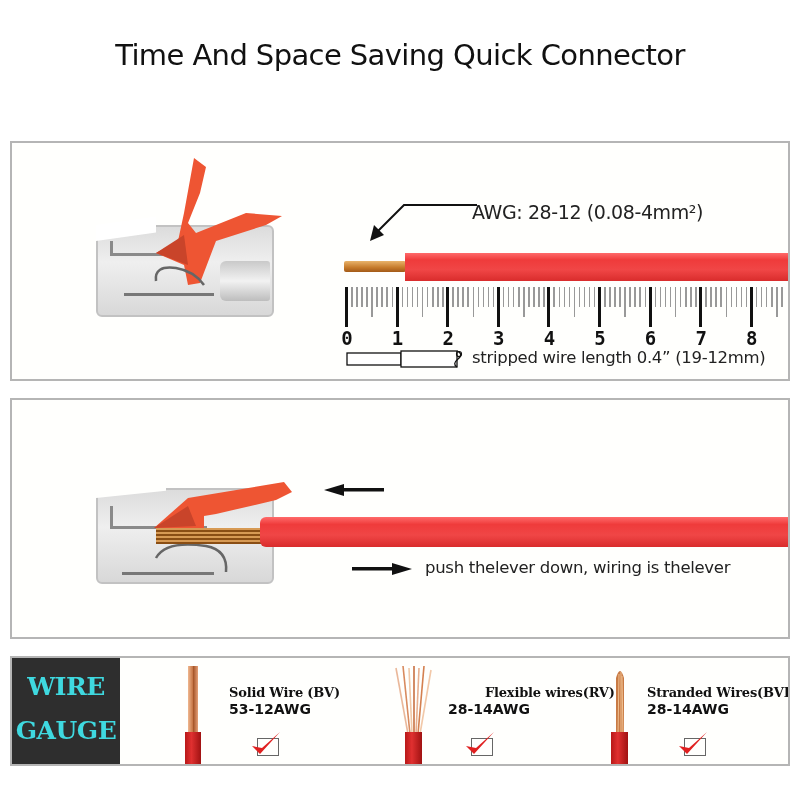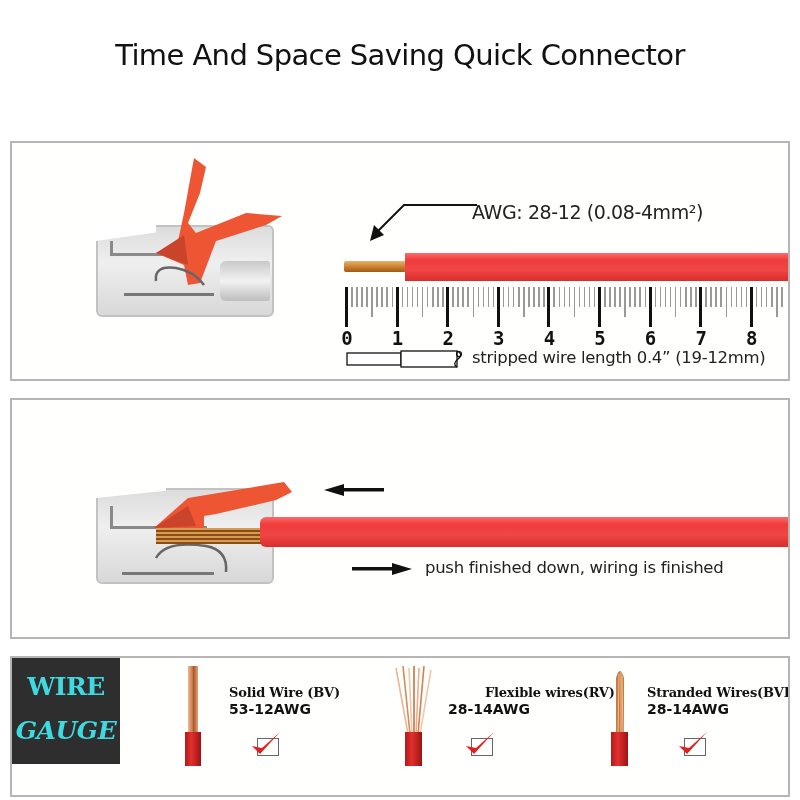--- a/index.html
+++ b/index.html
@@ -1,21 +1,21 @@
 <!DOCTYPE html>
 <html><head>
 <meta charset="utf-8">
 <style>
   html, body { margin:0; padding:0; background:#ffffff; }
   body { width:800px; height:800px; position:relative; overflow:hidden; font-family:"Liberation Sans", sans-serif; color:#1a1a1a; }
   .title { position:absolute; left:0; top:38px; width:800px; text-align:center; font-size:29px; font-family:"DejaVu Sans", sans-serif; font-weight:400; letter-spacing:-0.6px; color:#111; }
   .panel { position:absolute; left:10px; width:780px; border:2px solid #b5b5b5; background:#fffffd; box-sizing:border-box; overflow:hidden; }
   .p1 { top:141px; height:240px; }
   .p2 { top:398px; height:241px; }
-  .p3 { top:656px; height:141px; }
+  .p3 { top:656px; height:110px; }
 
   
   .conn { position:absolute; }
   .housing { position:absolute; background:linear-gradient(180deg,#dcdcdc 0%,#efefef 40%,#d8d8d8 100%); border:2px solid #c2c2c2; border-radius:6px; box-sizing:border-box; }
   .inner-hook { position:absolute; border:3px solid #8a8a8a; border-right:none; }
 
   .awg-label { position:absolute; font-size:19px; color:#222; font-family:"DejaVu Sans", sans-serif; letter-spacing:-0.4px; }
   .copper { position:absolute; background:linear-gradient(180deg,#e9b36a,#c57a2a 60%,#a35a18); }
   .redwire { position:absolute; background:linear-gradient(180deg,#ff6a6a 0%,#ef3b3b 25%,#f04646 60%,#d92c2c 100%); }
   .ruler-tick { position:absolute; background:#999; width:1.5px; }
@@ -184,27 +184,27 @@
 
   <svg style="position:absolute;left:312px;top:82px" width="62" height="16" viewBox="0 0 62 16">
     <rect x="16" y="6" width="44" height="3.5" fill="#111"></rect>
     <path d="M0 8 L20 2 L20 14 Z" fill="#111"></path>
   </svg>
 
   <svg style="position:absolute;left:340px;top:161px" width="62" height="16" viewBox="0 0 62 16">
     <rect x="0" y="6" width="44" height="3.5" fill="#111"></rect>
     <path d="M60 8 L40 2 L40 14 Z" fill="#111"></path>
   </svg>
-  <div class="instr" style="left:413px;top:158px;">push finished down, wiring is finished</div>
+  <div class="instr" style="left:413px;top:158px;">push thelever down, wiring is thelever</div>
 </div>
 
 <div class="panel p3">
   <div class="gauge-box">
     <div class="gauge-text" style="top:14px;">WIRE</div>
-    <div class="gauge-text" style="top:58px;font-style:italic;">GAUGE</div>
+    <div class="gauge-text" style="top:58px;">GAUGE</div>
   </div>
 
   <div>
     <div style="position:absolute;left:176px;top:8px;width:10px;height:68px;background:linear-gradient(90deg,#f0b890,#c8794a 45%,#a8582c 55%,#e4a078);"></div>
     <div style="position:absolute;left:173px;top:74px;width:16px;height:34px;background:linear-gradient(90deg,#b81818,#e03030 40%,#a01212);"></div>
     <div class="wire-name" style="left:217px;top:27px;">Solid Wire (BV)</div>
     <div class="wire-awg" style="left:217px;top:43px;">53-12AWG</div>
     <div class="chk" style="left:245px;top:80px;"></div>
     <svg style="position:absolute;left:238px;top:72px" width="36" height="28" viewBox="0 0 36 28">
         <path d="M2 16 L10 24 L30 2 L12 18 Z" fill="#e02020"></path>

